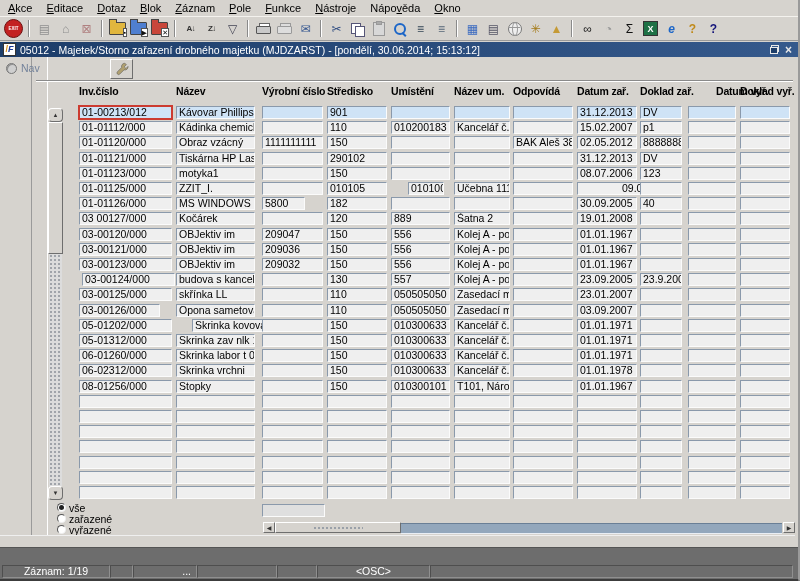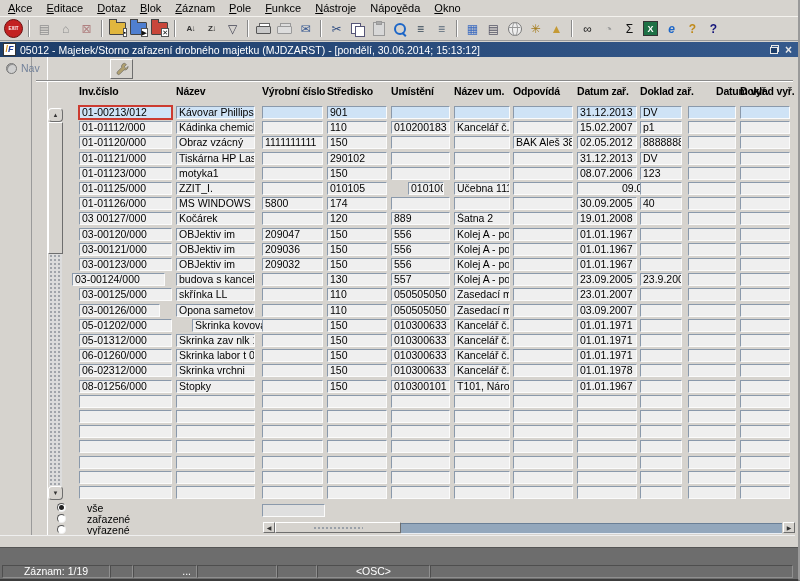--- a/index.html
+++ b/index.html
@@ -105,21 +105,21 @@
   .hthumb .grip{position:absolute;left:30%;top:3px;width:40%;height:5px;
     background-image:radial-gradient(circle,#9aa0a8 35%,transparent 36%);background-size:4px 4px;}
   .htrack{position:absolute;left:138px;top:1px;width:381px;height:9px;
     background-color:var(--track-blue,#93a7bc);border-top:1px solid #6a7f96;border-bottom:1px solid #e9eef4;}
 
   .footer-field{position:absolute;left:262px;top:504px;width:63px;height:13px;box-sizing:border-box;
     background:#dfdfdf;border:1px solid;border-color:#8a99ab #fbfbfb #fbfbfb #8a99ab;}
 
   
   .radio-group{position:absolute;left:57px;top:502px;}
-  .radio-item{display:flex;align-items:center;gap:21px;height:11px;font-size:10.5px;color:#000;cursor:default;}
+  .radio-item{display:flex;align-items:center;gap:3px;height:11px;font-size:10.5px;color:#000;cursor:default;}
   .radio-circle{width:9px;height:9px;border-radius:50%;background:#fff;border:1px solid;
     border-color:#555 #eee #eee #555;box-sizing:border-box;position:relative;flex:0 0 9px;}
   .radio-circle.sel:after{content:"";position:absolute;left:1px;top:1px;width:5px;height:5px;border-radius:50%;background:#222;}
 
   
   .statusbar{position:absolute;left:0;top:547px;width:100%;height:32px;background:var(--status-bg,#6d6d6d);
     border-top:1px solid #545454;box-sizing:border-box;color:#fff;font-size:10.5px;}
   .sline{position:absolute;left:2px;display:flex;}
   .sline1{top:2px;width:791px;}
   .sline2{top:17px;width:791px;}
@@ -388,22 +388,22 @@
         <div class="cell" style="left: 454px; width: 56px;">Učebna 111</div>
         <div class="cell" style="left: 513px; width: 60px;"></div>
         <div class="cell" style="left: 577px; width: 68px; padding-left: 44px;">09.04.2014</div>
         <div class="cell" style="left: 640px; width: 42px;"></div>
         <div class="cell" style="left: 688px; width: 48px;"></div>
         <div class="cell" style="left: 740px; width: 50px;"></div>
       </div>
       <div class="trow" style="top: 91px;">
         <div class="cell" style="left: 79px; width: 93px;">01-01126/000</div>
         <div class="cell" style="left: 176px; width: 79px;">MS WINDOWS</div>
-        <div class="cell" style="left: 262px; width: 61px;">5800</div>
-        <div class="cell" style="left: 327px; width: 60px;">174</div>
+        <div class="cell" style="left: 262px; width: 43px;">5800</div>
+        <div class="cell" style="left: 327px; width: 60px;">182</div>
         <div class="cell" style="left: 391px; width: 59px;"></div>
         <div class="cell" style="left: 454px; width: 56px;"></div>
         <div class="cell" style="left: 513px; width: 60px;"></div>
         <div class="cell" style="left: 577px; width: 60px;">30.09.2005</div>
         <div class="cell" style="left: 640px; width: 42px;">40</div>
         <div class="cell" style="left: 688px; width: 48px;"></div>
         <div class="cell" style="left: 740px; width: 50px;"></div>
       </div>
       <div class="trow" style="top: 106px;">
         <div class="cell" style="left: 79px; width: 93px;">03 00127/000</div>
@@ -451,21 +451,21 @@
         <div class="cell" style="left: 327px; width: 60px;">150</div>
         <div class="cell" style="left: 391px; width: 59px;">556</div>
         <div class="cell" style="left: 454px; width: 56px;">Kolej A - poko</div>
         <div class="cell" style="left: 513px; width: 60px;"></div>
         <div class="cell" style="left: 577px; width: 60px;">01.01.1967</div>
         <div class="cell" style="left: 640px; width: 42px;"></div>
         <div class="cell" style="left: 688px; width: 48px;"></div>
         <div class="cell" style="left: 740px; width: 50px;"></div>
       </div>
       <div class="trow" style="top: 167px;">
-        <div class="cell" style="left: 72px; width: 93px;">03-00124/000</div>
+        <div class="cell" style="left: 82px; width: 93px;">03-00124/000</div>
         <div class="cell" style="left: 176px; width: 79px;">budova s kanceláří</div>
         <div class="cell" style="left: 262px; width: 61px;"></div>
         <div class="cell" style="left: 327px; width: 60px;">130</div>
         <div class="cell" style="left: 391px; width: 59px;">557</div>
         <div class="cell" style="left: 454px; width: 56px;">Kolej A - poko</div>
         <div class="cell" style="left: 513px; width: 60px;"></div>
         <div class="cell" style="left: 577px; width: 60px;">23.09.2005</div>
         <div class="cell" style="left: 640px; width: 42px;">23.9.2005</div>
         <div class="cell" style="left: 688px; width: 48px;"></div>
         <div class="cell" style="left: 740px; width: 50px;"></div>

